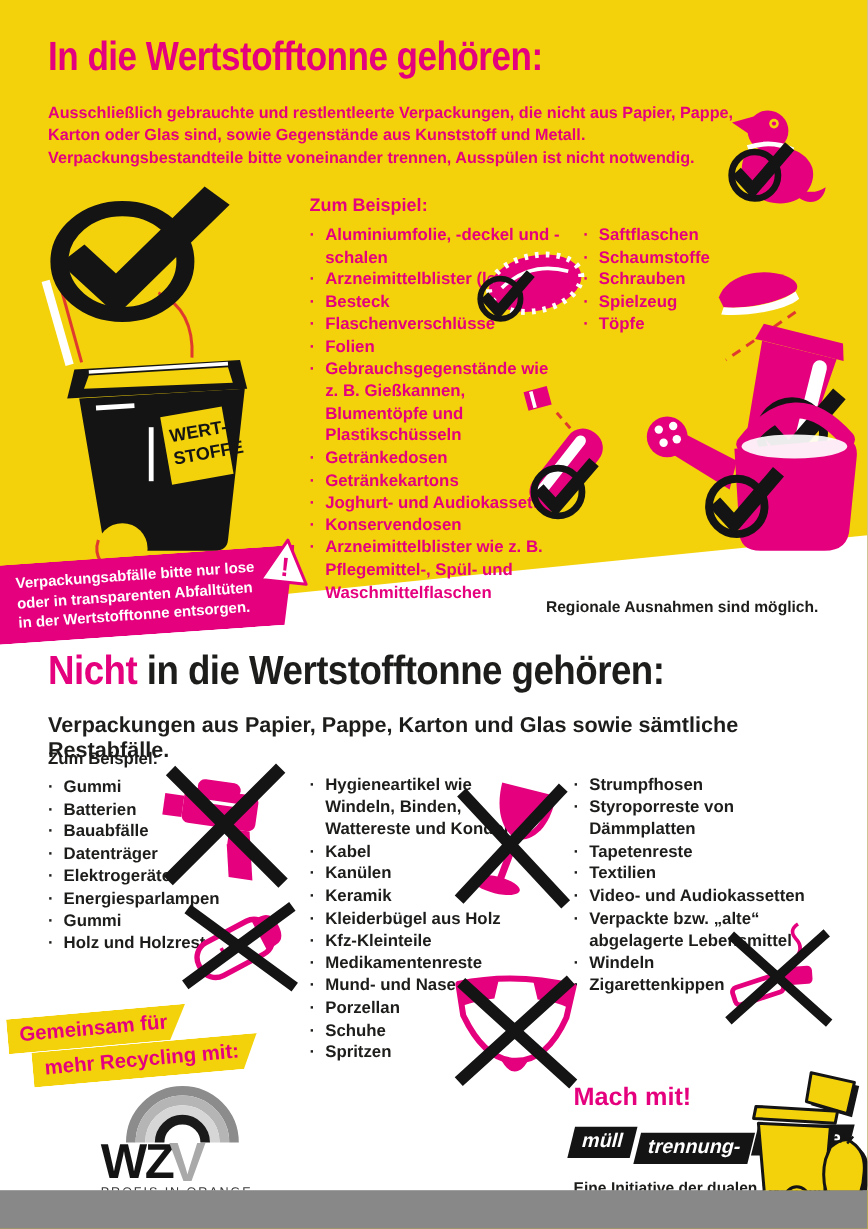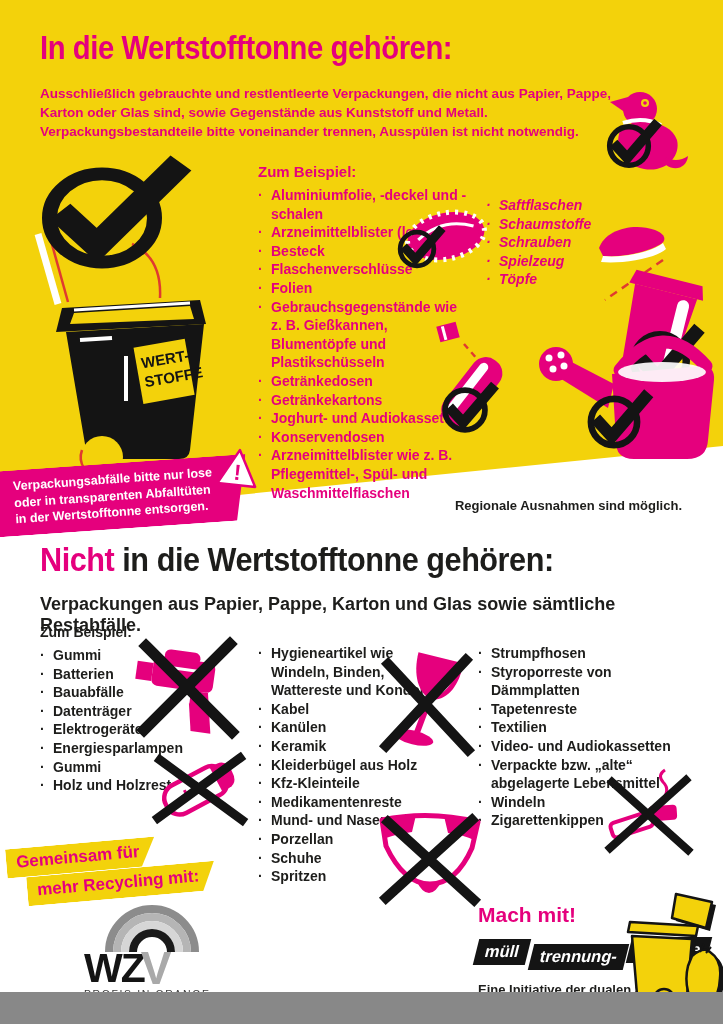--- a/index.html
+++ b/index.html
@@ -20,21 +20,21 @@
   .zb.pink { color:#E5007D; }
   .zb.dark { color:#1D1D1B; }
 
   ul.items { list-style:none; font-weight:700; font-size:14px; line-height:18.6px; }
   ul.items li { position:relative; padding-left:13px; }
   ul.items li::before { content:"·"; position:absolute; left:0; top:0; }
   ul.pink { color:#E5007D; }
   ul.dark { color:#1D1D1B; }
 
   #list-top-left  { left:258px; top:186px; width:210px; }
-  #list-top-right { left:486px; top:196px; width:175px;font-style:italic; }
+  #list-top-right { left:486px; top:186px; width:175px; }
   #zb-top { left:258px; top:163px; }
 
   
   #pink-banner { left:-12px; top:463px; width:260px; height:66px; background:#E5007D;
     transform:rotate(-4deg); clip-path:polygon(0 0,100% 0,95% 100%,0 100%);
     color:#fff; font-weight:700; font-size:12.5px; line-height:16.5px; padding:8px 10px 0 26px; }
   #warn-tri { left:216px; top:447px; transform:rotate(6deg); }
 
   #regional-note { left:402px; top:498px; width:280px; text-align:right;
     font-size:13px; font-weight:700; color:#1D1D1B; }

